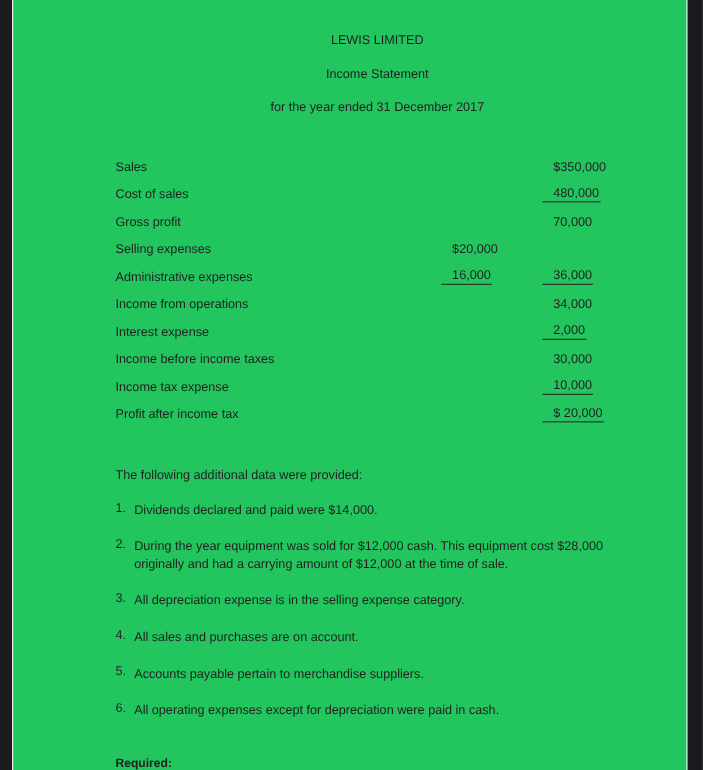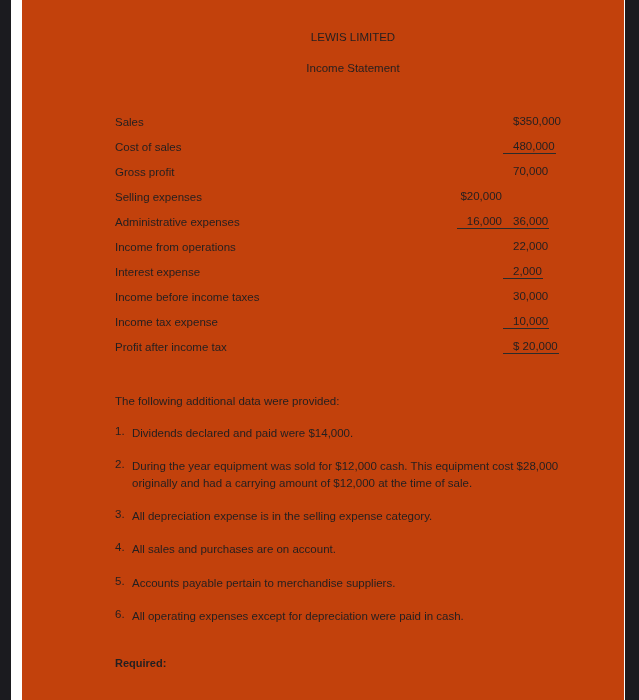--- a/index.html
+++ b/index.html
@@ -23,23 +23,22 @@
   }
   .edge-bar.left  { left: 0;  width: 11px; }
   .edge-bar.right { right: 0; width: 14px; }
 
   .page {
     position: absolute;
     left: 12px;
     right: 15px;
     top: 0;
     bottom: 0;
-    background: #c2410c;
+    background: #22c55e;
     overflow: hidden;
-    margin-left: 10px;
   }
 
   .doc {
     position: absolute;
     left: 93px;   
     top: 0;
     width: 476px; 
   }
 
   
@@ -61,21 +60,21 @@
     font-size: 11.5px;
   }
   .statement td {
     padding: 0;
     height: 25px;
     vertical-align: middle;
     white-space: nowrap;
   }
   .st-label { text-align: left; }
   .st-col1 {
-    text-align: right;
+    text-align: left;
     width: 92px;
     padding-right: 0px;
     text-decoration: underline;
   }
   .st-col2 {
     text-align: left;
     width: 88px;
   }
   .amt {
     display: inline-block;
@@ -122,20 +121,21 @@
 
 <div class="edge-bar left"></div>
 <div class="edge-bar right"></div>
 
 <div class="page">
   <div class="doc">
 
     <div class="heading">
       <div class="line line-title">LEWIS LIMITED</div>
       <div class="line line-sub">Income Statement</div>
+      <div class="line line-period">for the year ended 31 December 2017</div>
     </div>
 
     <table class="statement">
       <tbody>
           <tr>
             <td class="st-label">Sales</td>
             <td class="st-col1"></td>
             <td class="st-col2"><span class="amt">$350,000</span></td>
           </tr>
           <tr>
@@ -154,21 +154,21 @@
             <td class="st-col2"></td>
           </tr>
           <tr>
             <td class="st-label">Administrative expenses</td>
             <td class="st-col1"><span class="amt ruled">16,000</span></td>
             <td class="st-col2"><span class="amt ruled">36,000</span></td>
           </tr>
           <tr>
             <td class="st-label">Income from operations</td>
             <td class="st-col1"></td>
-            <td class="st-col2"><span class="amt">22,000</span></td>
+            <td class="st-col2"><span class="amt">34,000</span></td>
           </tr>
           <tr>
             <td class="st-label">Interest expense</td>
             <td class="st-col1"></td>
             <td class="st-col2"><span class="amt ruled">2,000</span></td>
           </tr>
           <tr>
             <td class="st-label">Income before income taxes</td>
             <td class="st-col1"></td>
             <td class="st-col2"><span class="amt">30,000</span></td>

